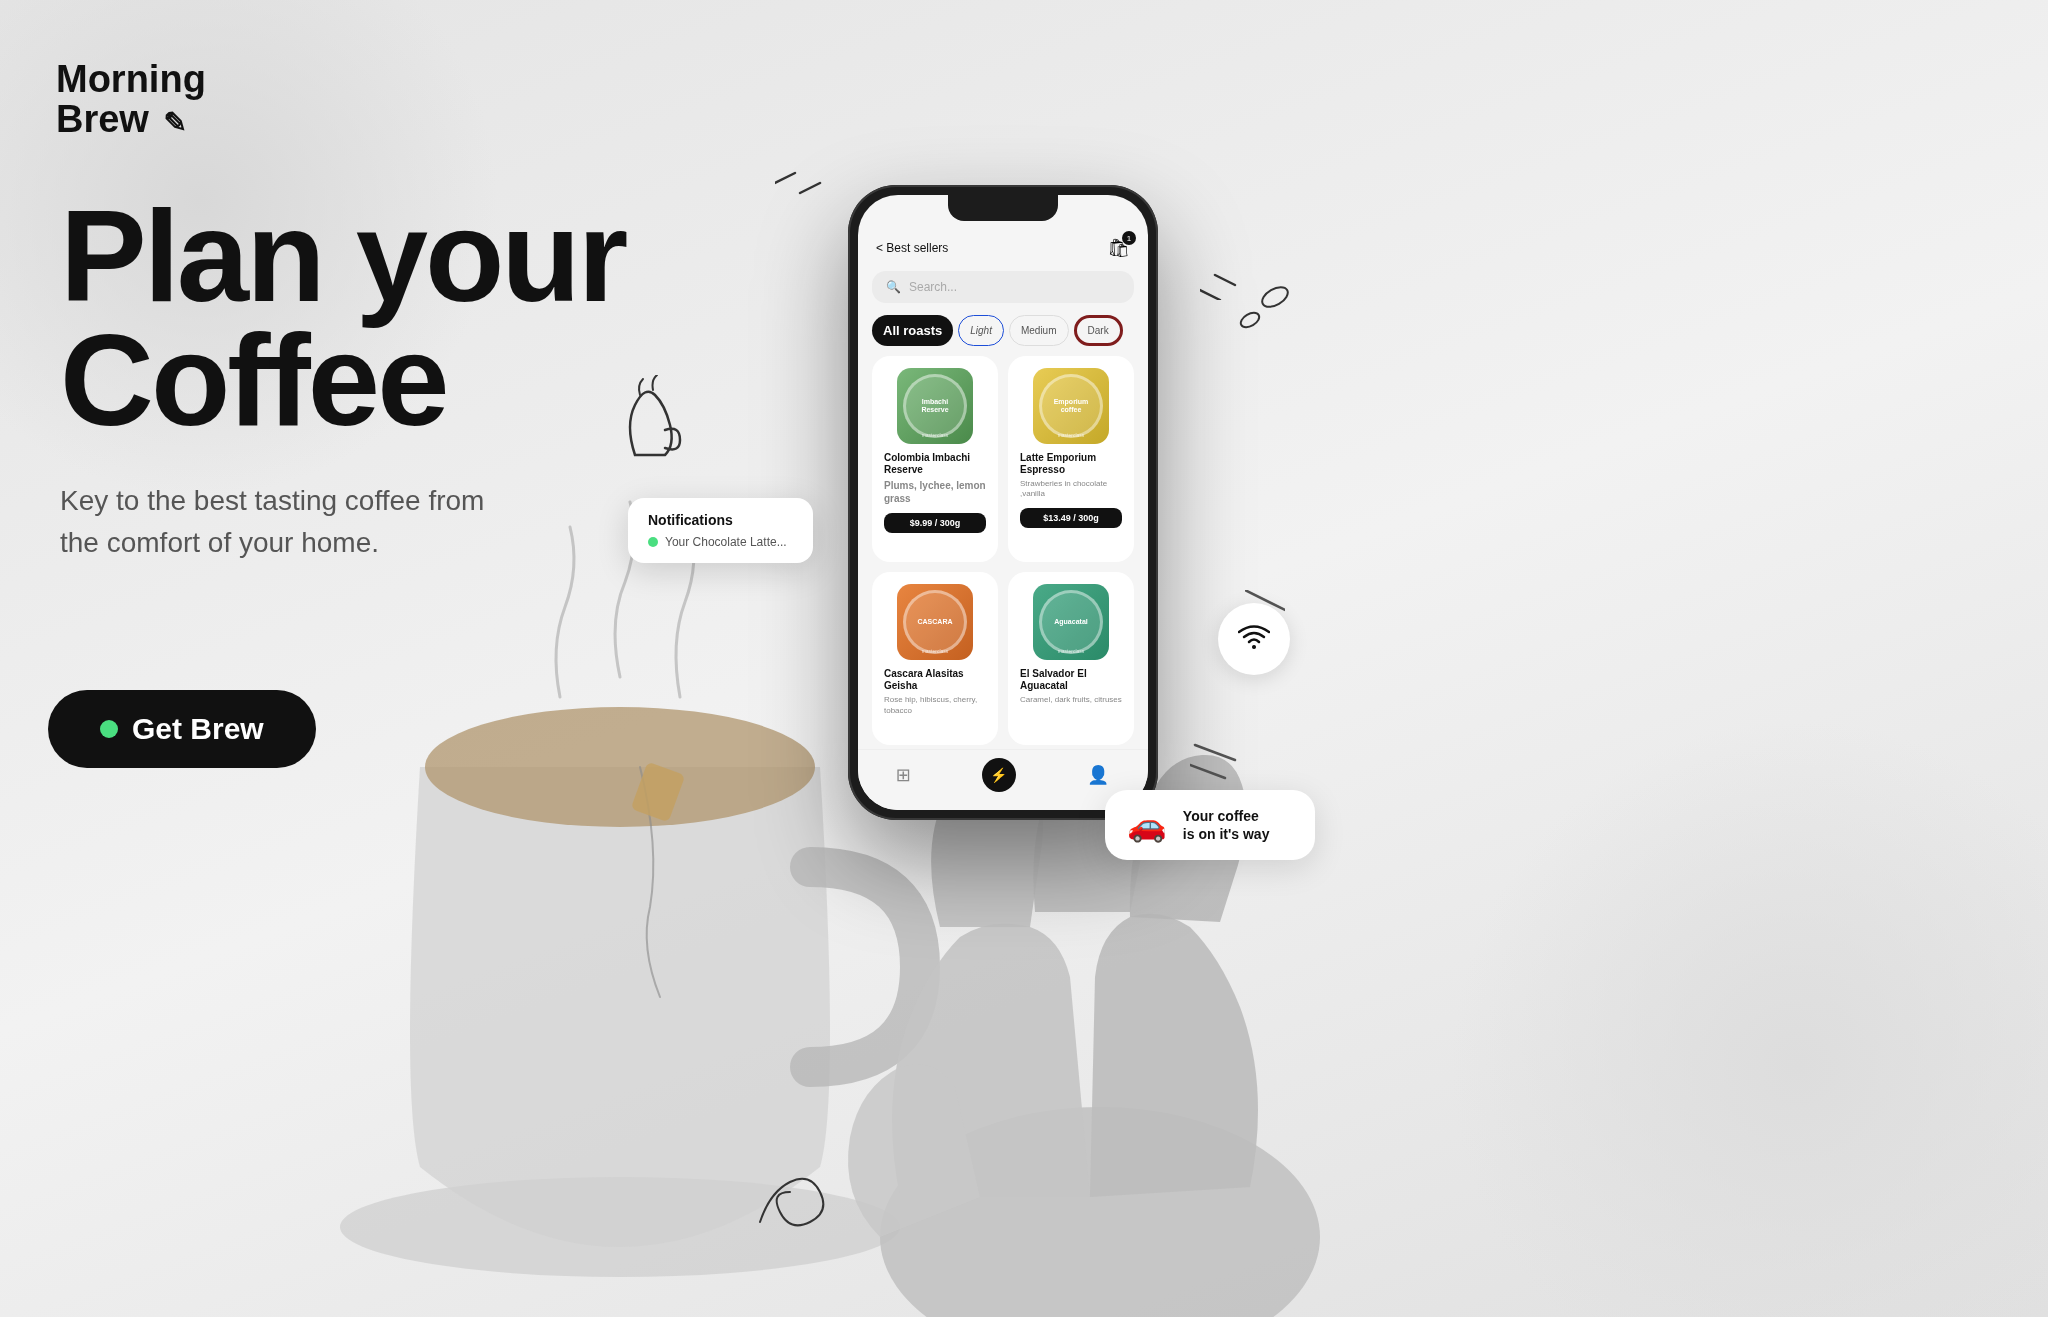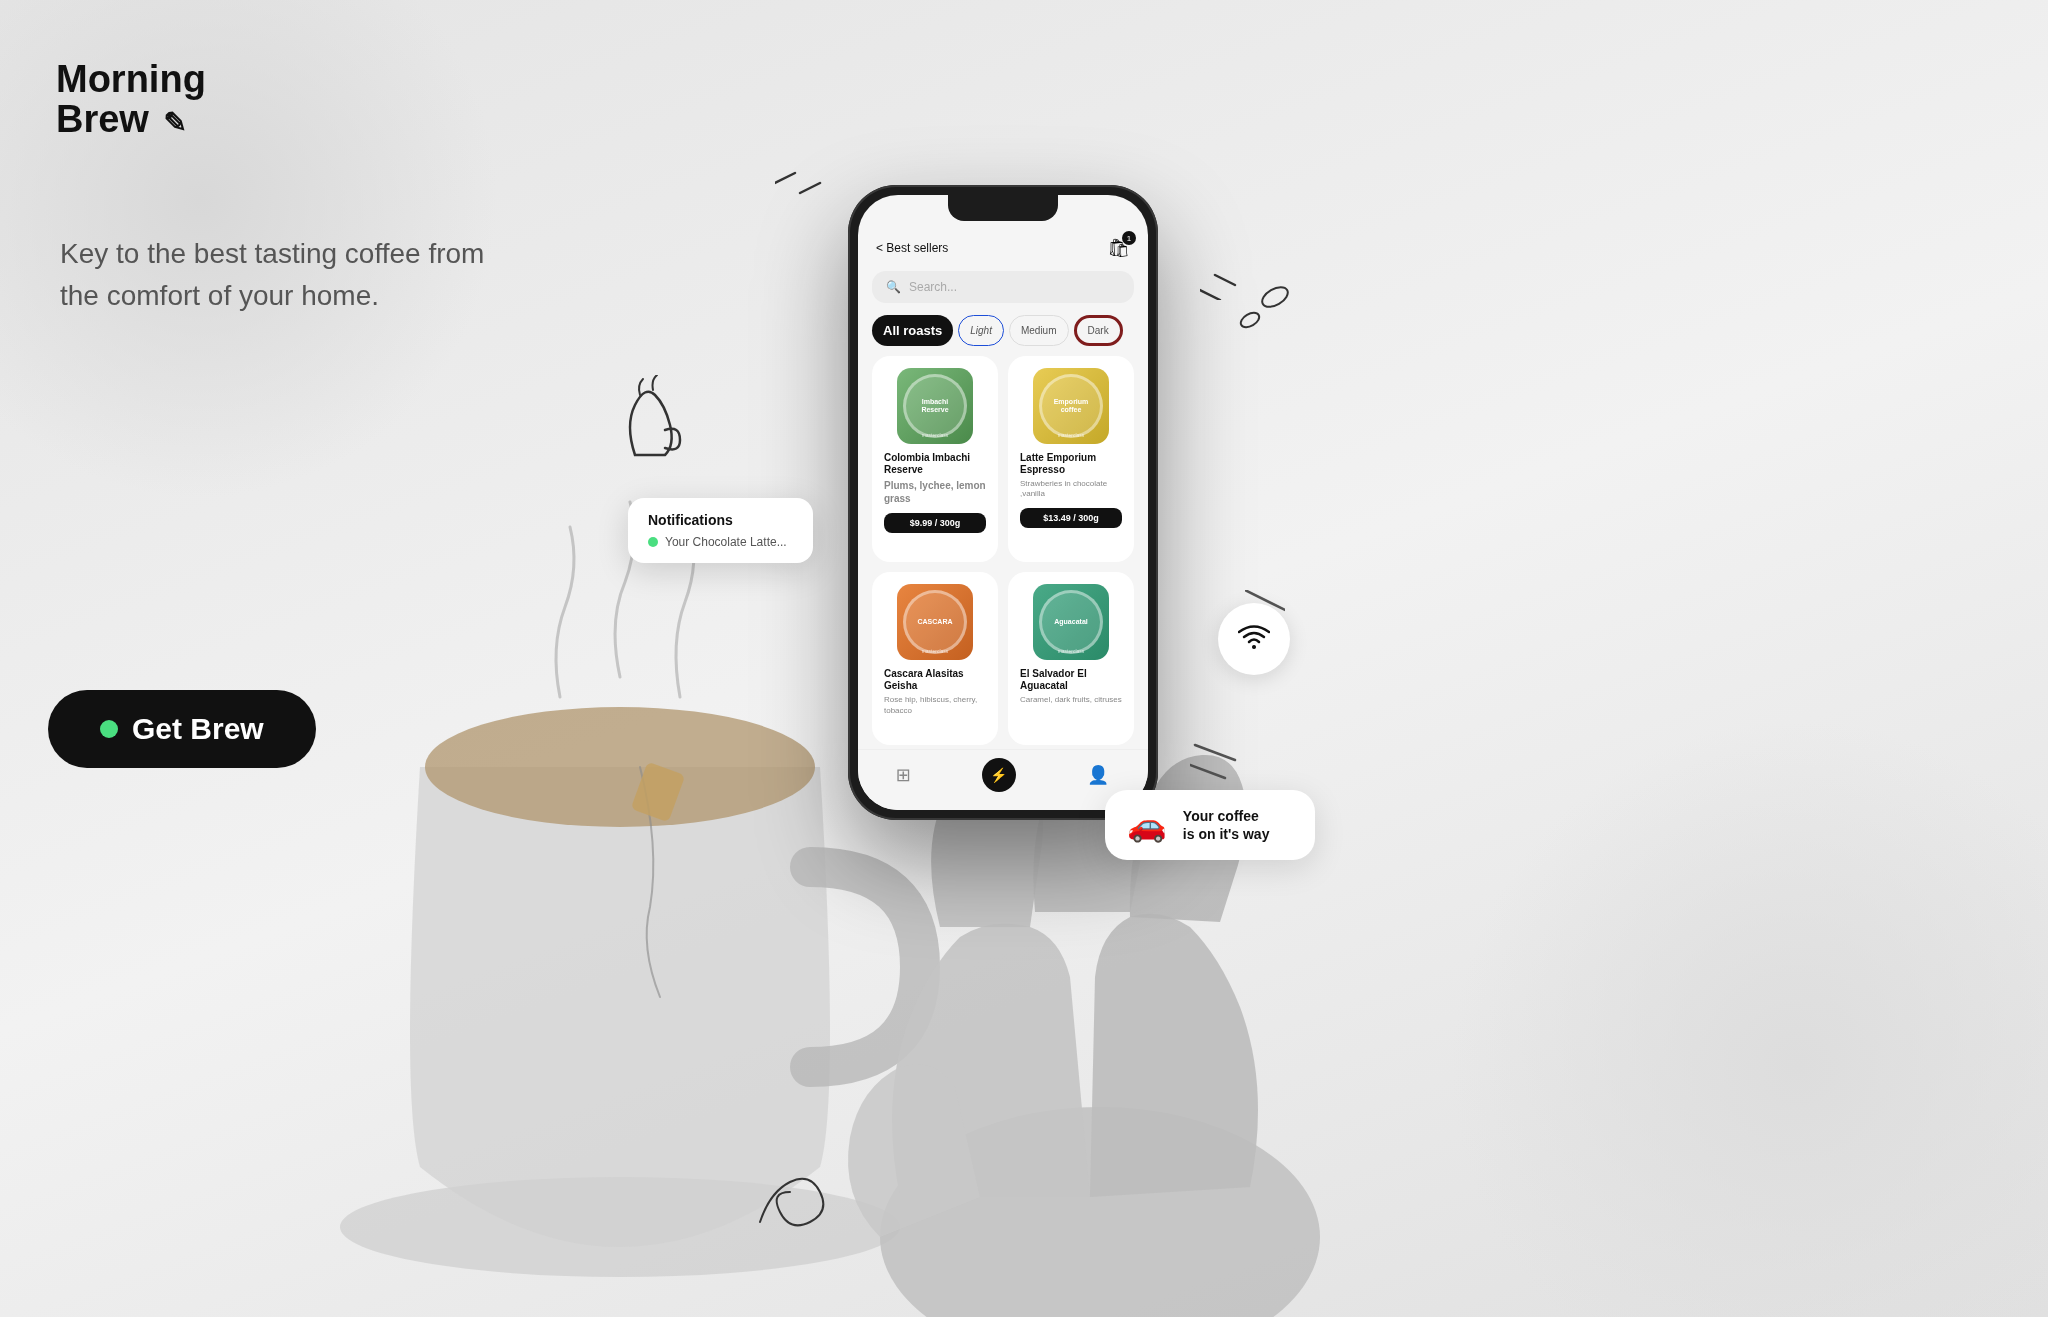--- a/index.html
+++ b/index.html
@@ -51,20 +51,24 @@
   <div>
     <div style="font-size:38px;font-weight:900;color:#111;line-height:1.05;">
       <span>Morning</span><br>
       <span>Brew</span>
       <span style="color:#111;font-size:28px;margin-left:4px;">✎</span>
     </div>
   </div>
 </div>
 
 <div class="hero-text" style="position:absolute;top:195px;left:60px;z-index:5;">
+  <div style="font-size:130px;font-weight:900;color:#111;line-height:0.95;letter-spacing:-3px;">
+    <div>Plan your</div>
+    <div>Coffee</div>
+  </div>
   <div style="margin-top:38px;font-size:28px;color:#555;font-weight:400;line-height:1.5;max-width:540px;">
     Key to the best tasting coffee from<br>the comfort of your home.
   </div>
 </div>
 
 <button style="position:absolute;top:690px;left:48px;z-index:10;background:#111;color:#fff;border:none;border-radius:60px;padding:22px 52px;font-size:30px;font-weight:700;cursor:pointer;display:flex;align-items:center;gap:14px;">
   <div style="width:18px;height:18px;border-radius:50%;background:#4ade80;"></div>
   <span>Get Brew</span>
 </button>
 

